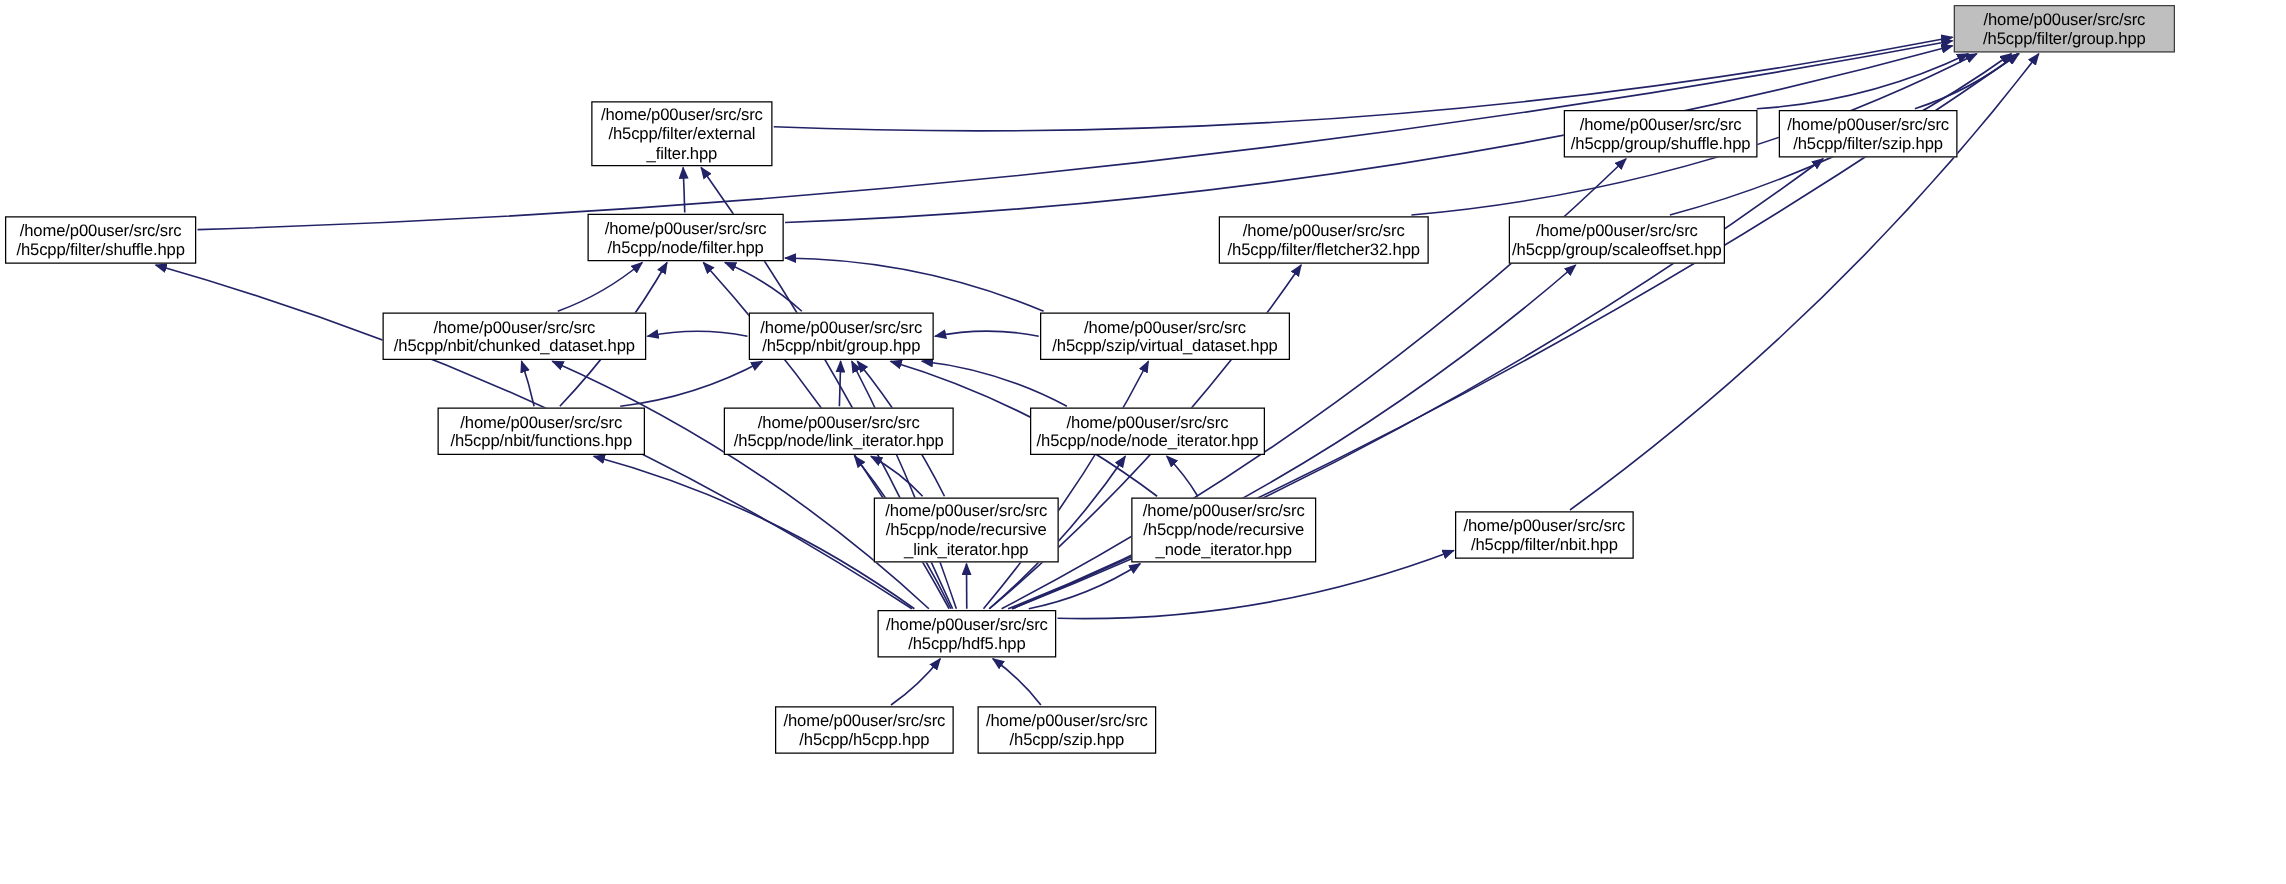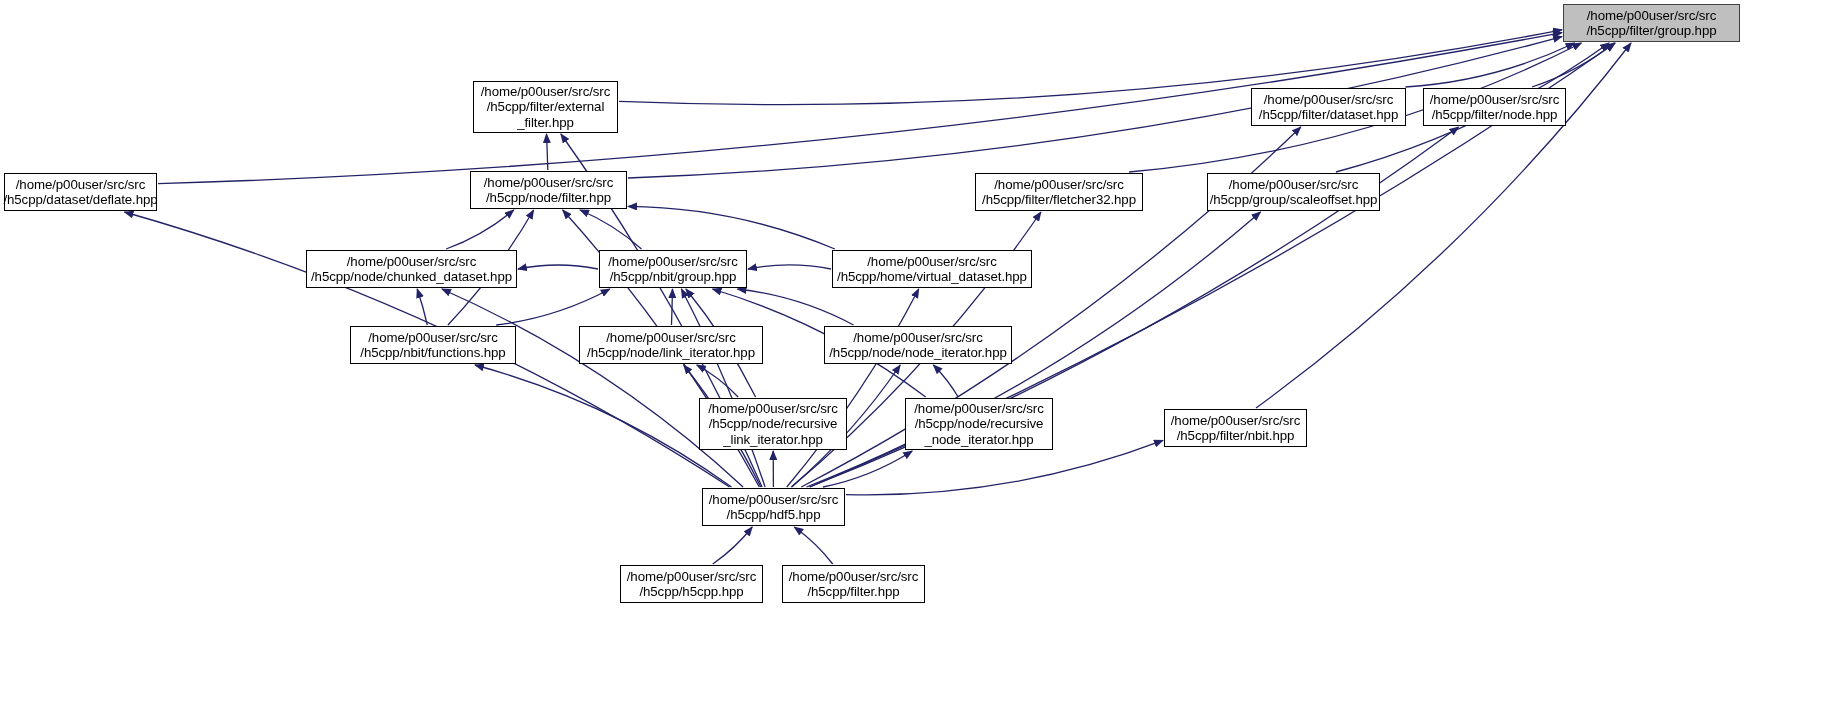--- a/index.html
+++ b/index.html
@@ -81,32 +81,32 @@
         <path d="M801.3,487.0 Q1077.1,343.2 1300.8,127.0" marker-end="url(#arrow)"></path>
         <path d="M809.5,487.0 Q1157.3,349.1 1458.5,127.0" marker-end="url(#arrow)"></path>
         <path d="M729.5,487.0 Q447.7,303.9 124.5,212.0" marker-end="url(#arrow)"></path>
         <path d="M712.8,564.0 Q735.2,548.4 752.2,527.0" marker-end="url(#arrow)"></path>
         <path d="M832.7,564.0 Q816.2,542.7 794.3,527.0" marker-end="url(#arrow)"></path>
       </g>
   </svg>
   <div id="node-layer">
       <div class="node root" style="left: 1563px; top: 4px; width: 177px; height: 38px;"><span class="ln">/home/p00user/src/src</span><span class="ln">/h5cpp/filter/group.hpp</span></div>
       <div class="node" style="left: 473px; top: 81px; width: 145px; height: 52px;"><span class="ln">/home/p00user/src/src</span><span class="ln">/h5cpp/filter/external</span><span class="ln">_filter.hpp</span></div>
-      <div class="node" style="left: 1251px; top: 88px; width: 155px; height: 38px;"><span class="ln">/home/p00user/src/src</span><span class="ln">/h5cpp/filter/dataset.hpp</span></div>
-      <div class="node" style="left: 1423px; top: 88px; width: 143px; height: 38px;"><span class="ln">/home/p00user/src/src</span><span class="ln">/h5cpp/filter/node.hpp</span></div>
-      <div class="node" style="left: 4px; top: 173px; width: 153px; height: 38px;"><span class="ln">/home/p00user/src/src</span><span class="ln">/h5cpp/dataset/deflate.hpp</span></div>
+      <div class="node" style="left: 1251px; top: 88px; width: 155px; height: 38px;"><span class="ln">/home/p00user/src/src</span><span class="ln">/h5cpp/group/shuffle.hpp</span></div>
+      <div class="node" style="left: 1423px; top: 88px; width: 143px; height: 38px;"><span class="ln">/home/p00user/src/src</span><span class="ln">/h5cpp/filter/szip.hpp</span></div>
+      <div class="node" style="left: 4px; top: 173px; width: 153px; height: 38px;"><span class="ln">/home/p00user/src/src</span><span class="ln">/h5cpp/filter/shuffle.hpp</span></div>
       <div class="node" style="left: 470px; top: 171px; width: 157px; height: 38px;"><span class="ln">/home/p00user/src/src</span><span class="ln">/h5cpp/node/filter.hpp</span></div>
       <div class="node" style="left: 975px; top: 173px; width: 168px; height: 38px;"><span class="ln">/home/p00user/src/src</span><span class="ln">/h5cpp/filter/fletcher32.hpp</span></div>
       <div class="node" style="left: 1207px; top: 173px; width: 173px; height: 38px;"><span class="ln">/home/p00user/src/src</span><span class="ln">/h5cpp/group/scaleoffset.hpp</span></div>
-      <div class="node" style="left: 306px; top: 250px; width: 211px; height: 38px;"><span class="ln">/home/p00user/src/src</span><span class="ln">/h5cpp/node/chunked_dataset.hpp</span></div>
+      <div class="node" style="left: 306px; top: 250px; width: 211px; height: 38px;"><span class="ln">/home/p00user/src/src</span><span class="ln">/h5cpp/nbit/chunked_dataset.hpp</span></div>
       <div class="node" style="left: 599px; top: 250px; width: 148px; height: 38px;"><span class="ln">/home/p00user/src/src</span><span class="ln">/h5cpp/nbit/group.hpp</span></div>
-      <div class="node" style="left: 832px; top: 250px; width: 200px; height: 38px;"><span class="ln">/home/p00user/src/src</span><span class="ln">/h5cpp/home/virtual_dataset.hpp</span></div>
+      <div class="node" style="left: 832px; top: 250px; width: 200px; height: 38px;"><span class="ln">/home/p00user/src/src</span><span class="ln">/h5cpp/szip/virtual_dataset.hpp</span></div>
       <div class="node" style="left: 350px; top: 326px; width: 166px; height: 38px;"><span class="ln">/home/p00user/src/src</span><span class="ln">/h5cpp/nbit/functions.hpp</span></div>
       <div class="node" style="left: 579px; top: 326px; width: 184px; height: 38px;"><span class="ln">/home/p00user/src/src</span><span class="ln">/h5cpp/node/link_iterator.hpp</span></div>
       <div class="node" style="left: 824px; top: 326px; width: 188px; height: 38px;"><span class="ln">/home/p00user/src/src</span><span class="ln">/h5cpp/node/node_iterator.hpp</span></div>
       <div class="node" style="left: 699px; top: 398px; width: 148px; height: 52px;"><span class="ln">/home/p00user/src/src</span><span class="ln">/h5cpp/node/recursive</span><span class="ln">_link_iterator.hpp</span></div>
       <div class="node" style="left: 905px; top: 398px; width: 148px; height: 52px;"><span class="ln">/home/p00user/src/src</span><span class="ln">/h5cpp/node/recursive</span><span class="ln">_node_iterator.hpp</span></div>
       <div class="node" style="left: 1164px; top: 409px; width: 143px; height: 38px;"><span class="ln">/home/p00user/src/src</span><span class="ln">/h5cpp/filter/nbit.hpp</span></div>
       <div class="node" style="left: 702px; top: 488px; width: 143px; height: 38px;"><span class="ln">/home/p00user/src/src</span><span class="ln">/h5cpp/hdf5.hpp</span></div>
       <div class="node" style="left: 620px; top: 565px; width: 143px; height: 38px;"><span class="ln">/home/p00user/src/src</span><span class="ln">/h5cpp/h5cpp.hpp</span></div>
-      <div class="node" style="left: 782px; top: 565px; width: 143px; height: 38px;"><span class="ln">/home/p00user/src/src</span><span class="ln">/h5cpp/filter.hpp</span></div>
+      <div class="node" style="left: 782px; top: 565px; width: 143px; height: 38px;"><span class="ln">/home/p00user/src/src</span><span class="ln">/h5cpp/szip.hpp</span></div>
     </div>
 </div>
 
 </body></html>

